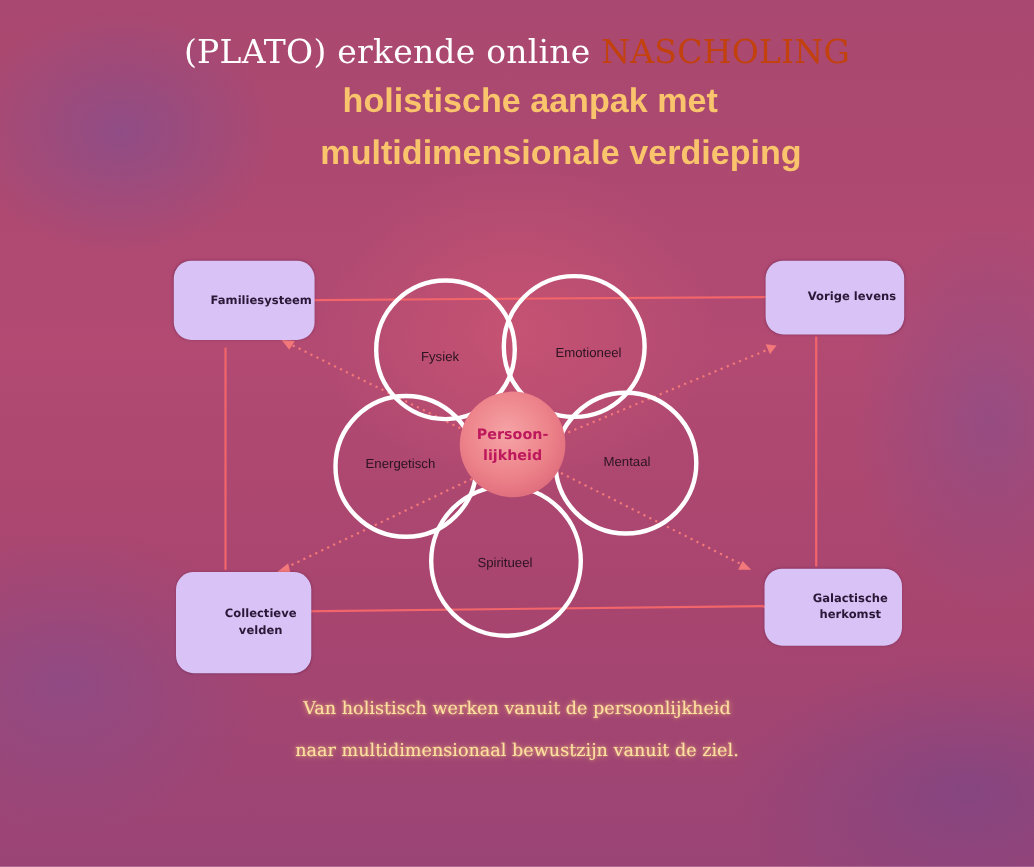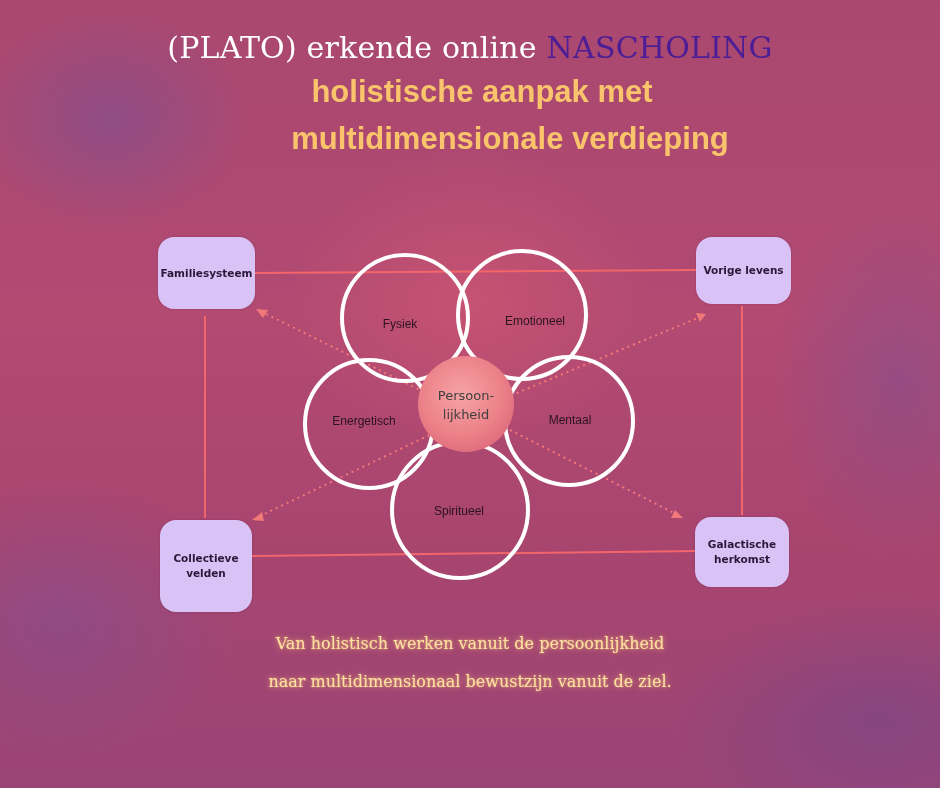--- a/index.html
+++ b/index.html
@@ -9,37 +9,38 @@
     background:
       radial-gradient(ellipse 240px 200px at 470px 300px, rgba(214,90,115,0.55), rgba(0,0,0,0) 75%),
       radial-gradient(ellipse 200px 160px at 110px 120px, rgba(120,80,150,0.55), rgba(0,0,0,0) 70%),
       radial-gradient(ellipse 180px 260px at 900px 380px, rgba(120,80,150,0.45), rgba(0,0,0,0) 70%),
       radial-gradient(ellipse 260px 200px at 60px 620px, rgba(125,80,150,0.5), rgba(0,0,0,0) 70%),
       radial-gradient(ellipse 300px 180px at 880px 720px, rgba(110,70,140,0.5), rgba(0,0,0,0) 70%),
       linear-gradient(180deg, #a94870 0%, #b24a72 40%, #a8456f 70%, #9a4476 100%);
   }
   .title { position: absolute; left: 0; width: 940px; text-align: center; }
   .t1 { top: 30px; font-family: "DejaVu Serif", serif; font-size: 30px; color: #ffffff; letter-spacing: 0.2px; }
-  .t1 .accent { color: #4c1d95; }
+  .t1 .accent { color: #c2410c; }
   .t2 { top: 74px; font-family: "Liberation Sans", sans-serif; font-weight: bold; font-size: 31px; color: #f9c46b; margin-left: 12px; }
   .t3 { top: 121px; font-family: "Liberation Sans", sans-serif; font-weight: bold; font-size: 31px; color: #f9c46b; padding-left: 40px; }
   svg.diagram { position: absolute; left: 0; top: 0; }
   .box {
     position: absolute; background: #d9c2f5; border-radius: 16px;
     display: flex; align-items: center; justify-content: center; text-align: center;
     font-family: "DejaVu Sans", sans-serif; font-weight: bold; font-size: 10.5px; color: #2a1838; line-height: 1.4;
     box-shadow: 0 0 2px rgba(60,20,60,0.3);
+    padding-left: 31px;
   }
   .circle-label {
     position: absolute; font-family: Liberation Sans, sans-serif; font-size: 12px; color: #2b1320;
     transform: translate(-50%, -50%); white-space: nowrap;
   }
   .center-label {
-    position: absolute; font-family: "DejaVu Sans", sans-serif; font-weight: normal; font-size: 13px;
-    color: #404040; text-align: center; line-height: 1.45; transform: translate(-50%, -50%);
+    position: absolute; font-family: "DejaVu Sans", sans-serif; font-weight: bold; font-size: 13px;
+    color: #be185d; text-align: center; line-height: 1.45; transform: translate(-50%, -50%);
   }
   .bottom { position: absolute; left: 0; width: 940px; text-align: center;
     font-family: "DejaVu Serif", serif; font-size: 16px; color: #fde1a0;
     text-shadow: 0 0 6px rgba(255,200,120,0.75), 0 0 2px rgba(255,210,140,0.6); }
   .b1 { top: 634px; }
   .b2 { top: 672px; }
 </style>
 </head>
 <body>
 

